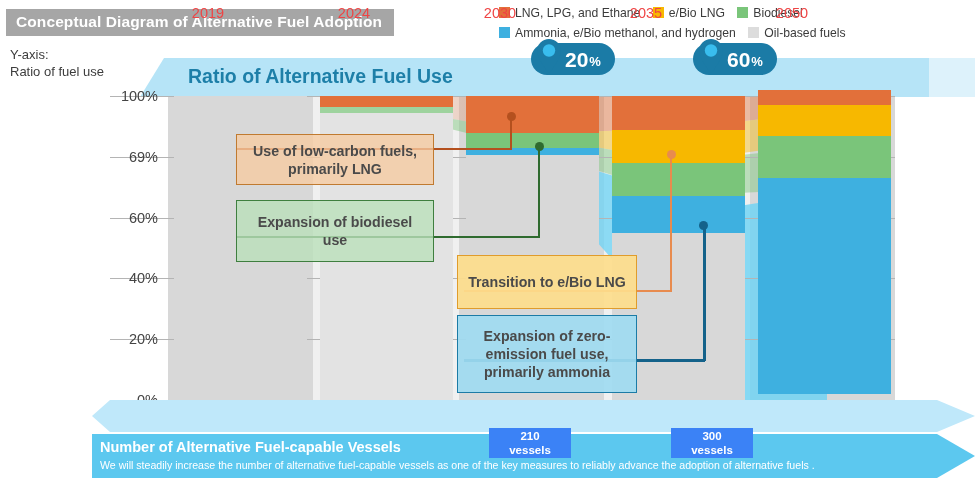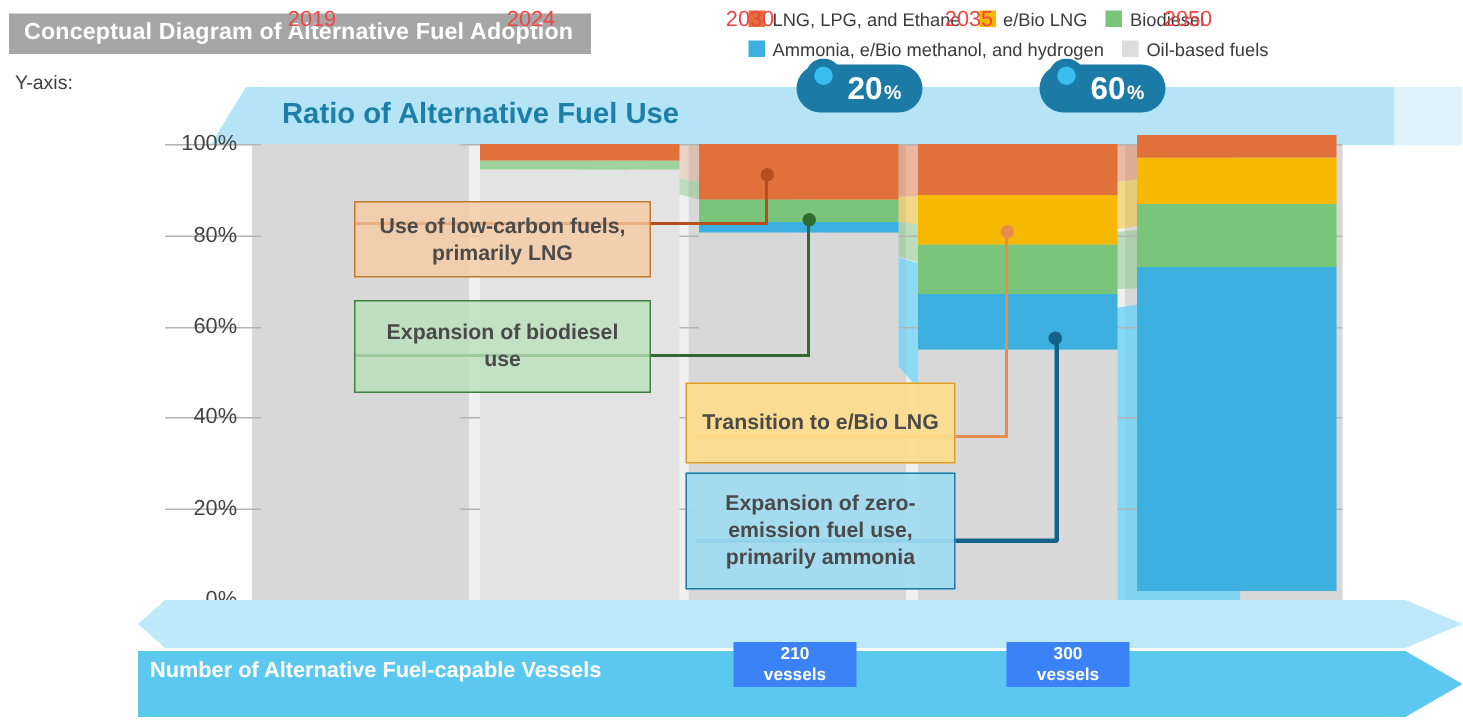--- a/index.html
+++ b/index.html
@@ -189,20 +189,21 @@
       <span class="lg-sw" style="background:#3eb0e0"></span><span>Ammonia, e/Bio methanol, and hydrogen</span>
     </span>
     <span class="lg-item">
       <span class="lg-sw" style="background:#dcdcdc"></span><span>Oil-based fuels</span>
     </span>
   </div>
 </div>
 
 <div id="yaxis-caption">
   <div>Y-axis:</div>
+  <div>Ratio of fuel use</div>
 </div>
 
 <div id="ratio-ribbon">
   <div class="lbl">Ratio of Alternative Fuel Use</div>
 </div>
 <div id="ribbon-tip"></div>
 
 <div id="plot">
 
   <div class="colband" style="left:0px;   width:145px;"></div>
@@ -255,21 +256,21 @@
               clip-path:polygon(0 30px,100% 6px,100% 215px,0 215px);"></div>
 
   <div class="gridline" style="top:0px;"></div>
   <div class="gridline" style="top:60.8px;"></div>
   <div class="gridline" style="top:121.6px;"></div>
   <div class="gridline" style="top:182.4px;"></div>
   <div class="gridline" style="top:243.2px;"></div>
   <div class="gridline zero" style="top:304px;"></div>
 
   <div class="ytick" style="top:0px;">100%</div>
-  <div class="ytick" style="top:60.8px;">80%</div>
+  <div class="ytick" style="top:60.8px;">69%</div>
   <div class="ytick" style="top:121.6px;">60%</div>
   <div class="ytick" style="top:182.4px;">40%</div>
   <div class="ytick" style="top:243.2px;">20%</div>
   <div class="ytick" style="top:304px;">0%</div>
 
   <div class="bar" style="left:6px;width:133px;height:304px;">
     <div class="seg" style="bottom:0;height:304px;background:#d8d8d8;"></div>
   </div>
 
   <div class="bar" style="left:152px;width:133px;height:304px;">
@@ -354,20 +355,21 @@
 
 <div id="year-ribbon"></div>
 <div class="year-lbl" style="left:148px;">2019</div>
 <div class="year-lbl" style="left:294px;">2024</div>
 <div class="year-lbl" style="left:440px;">2030</div>
 <div class="year-lbl" style="left:586px;">2035</div>
 <div class="year-lbl" style="left:732px;">2050</div>
 
 <div id="vessel-ribbon">
   <div id="vessel-title">Number of Alternative Fuel-capable Vessels</div>
+  <div id="vessel-sub">We will steadily increase the number of alternative fuel-capable vessels as one of the key measures to reliably advance the adoption of alternative fuels .</div>
 </div>
 
 <div class="vessel-chip" style="left:489px;">
   <span class="n">210</span>
   <span class="u">vessels</span>
 </div>
 <div class="vessel-chip" style="left:671px;">
   <span class="n">300</span>
   <span class="u">vessels</span>
 </div>

